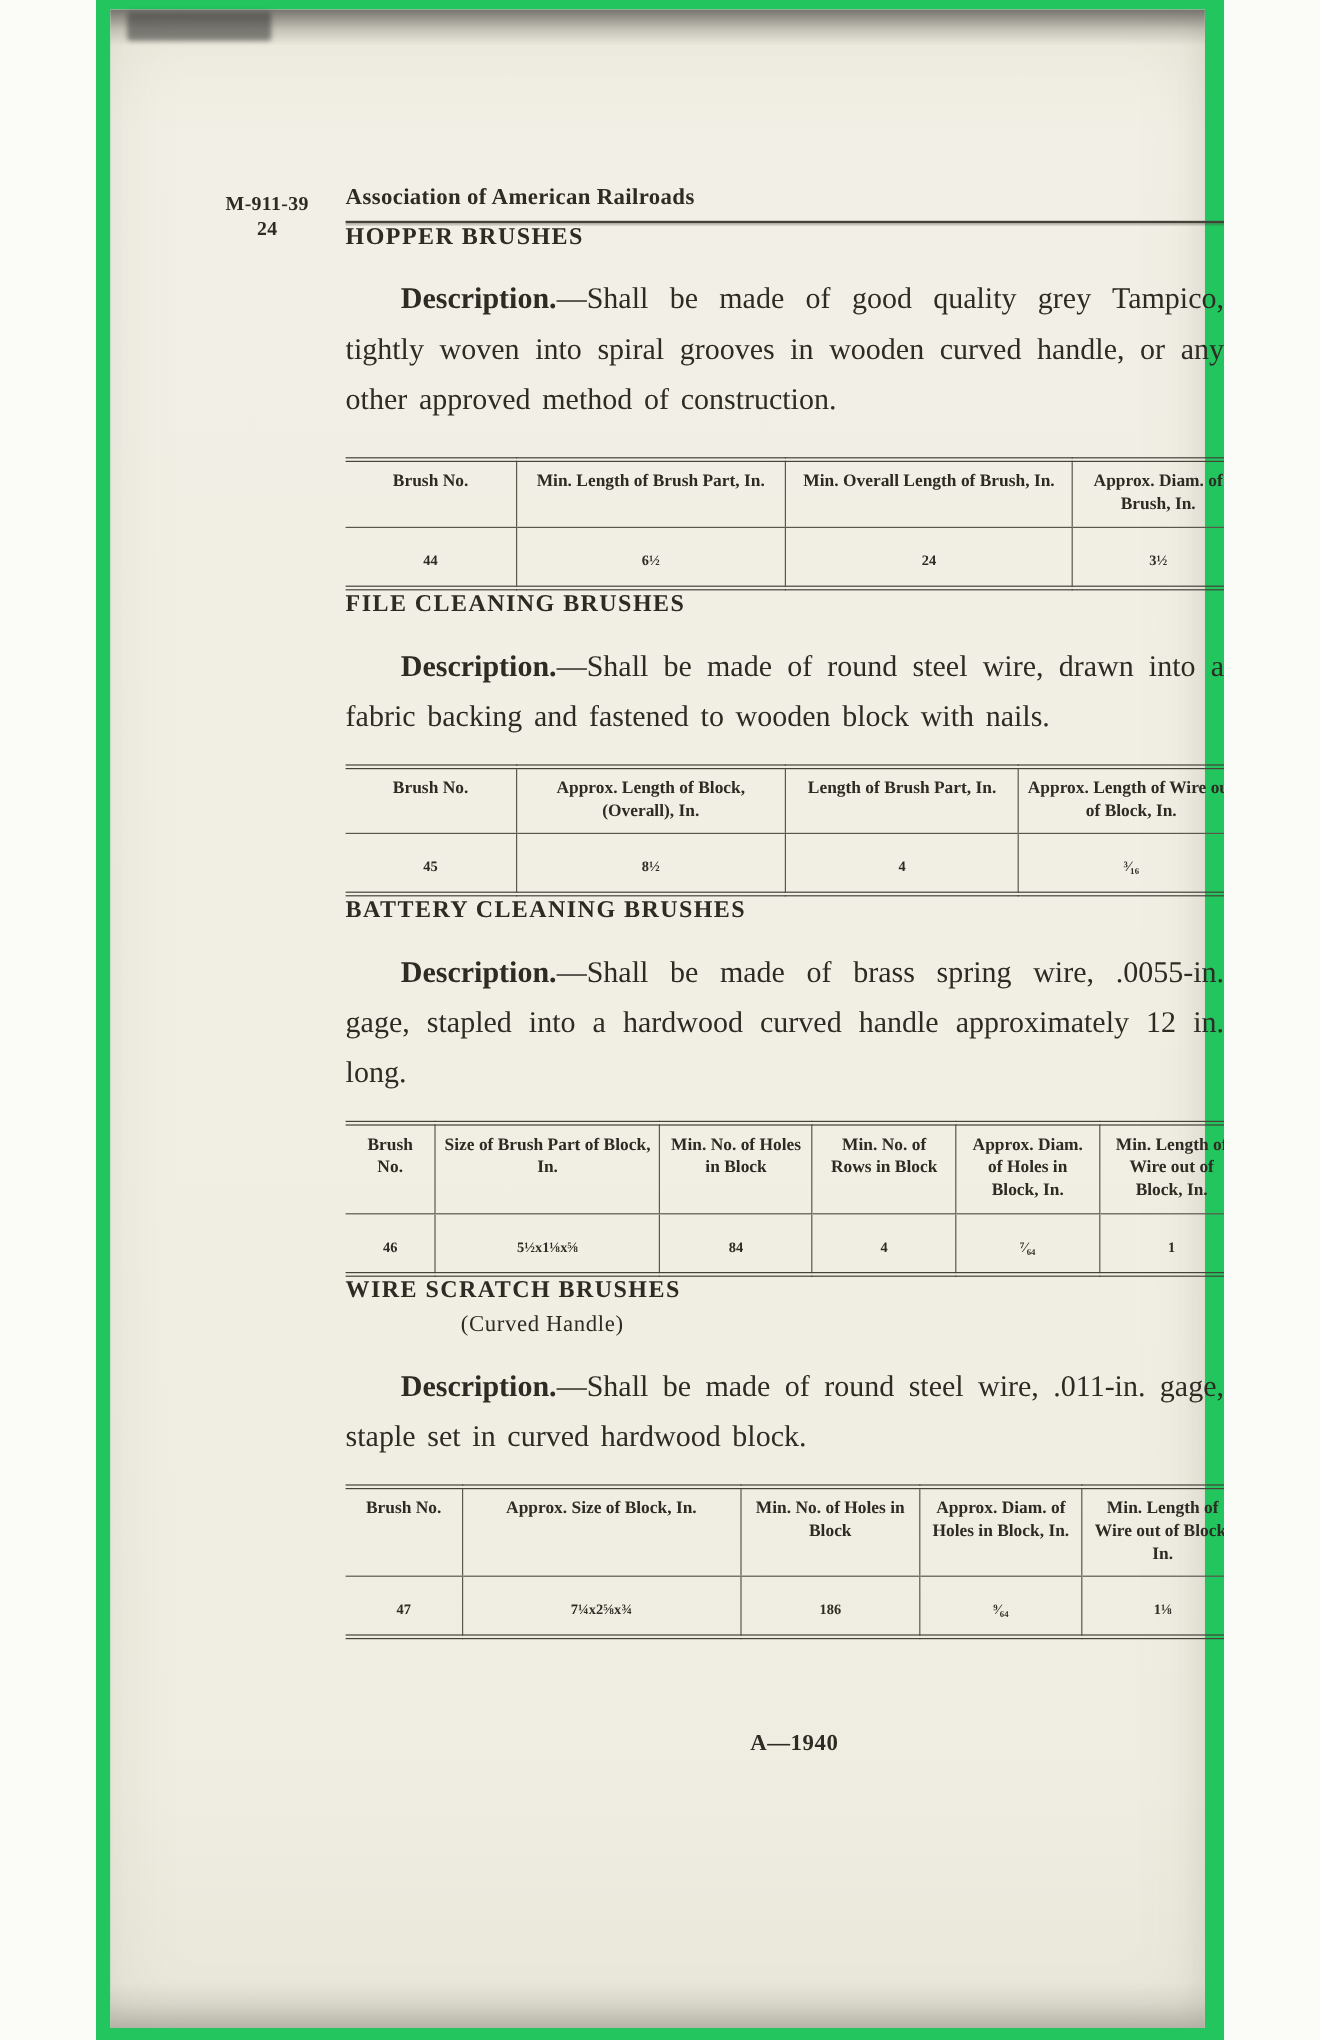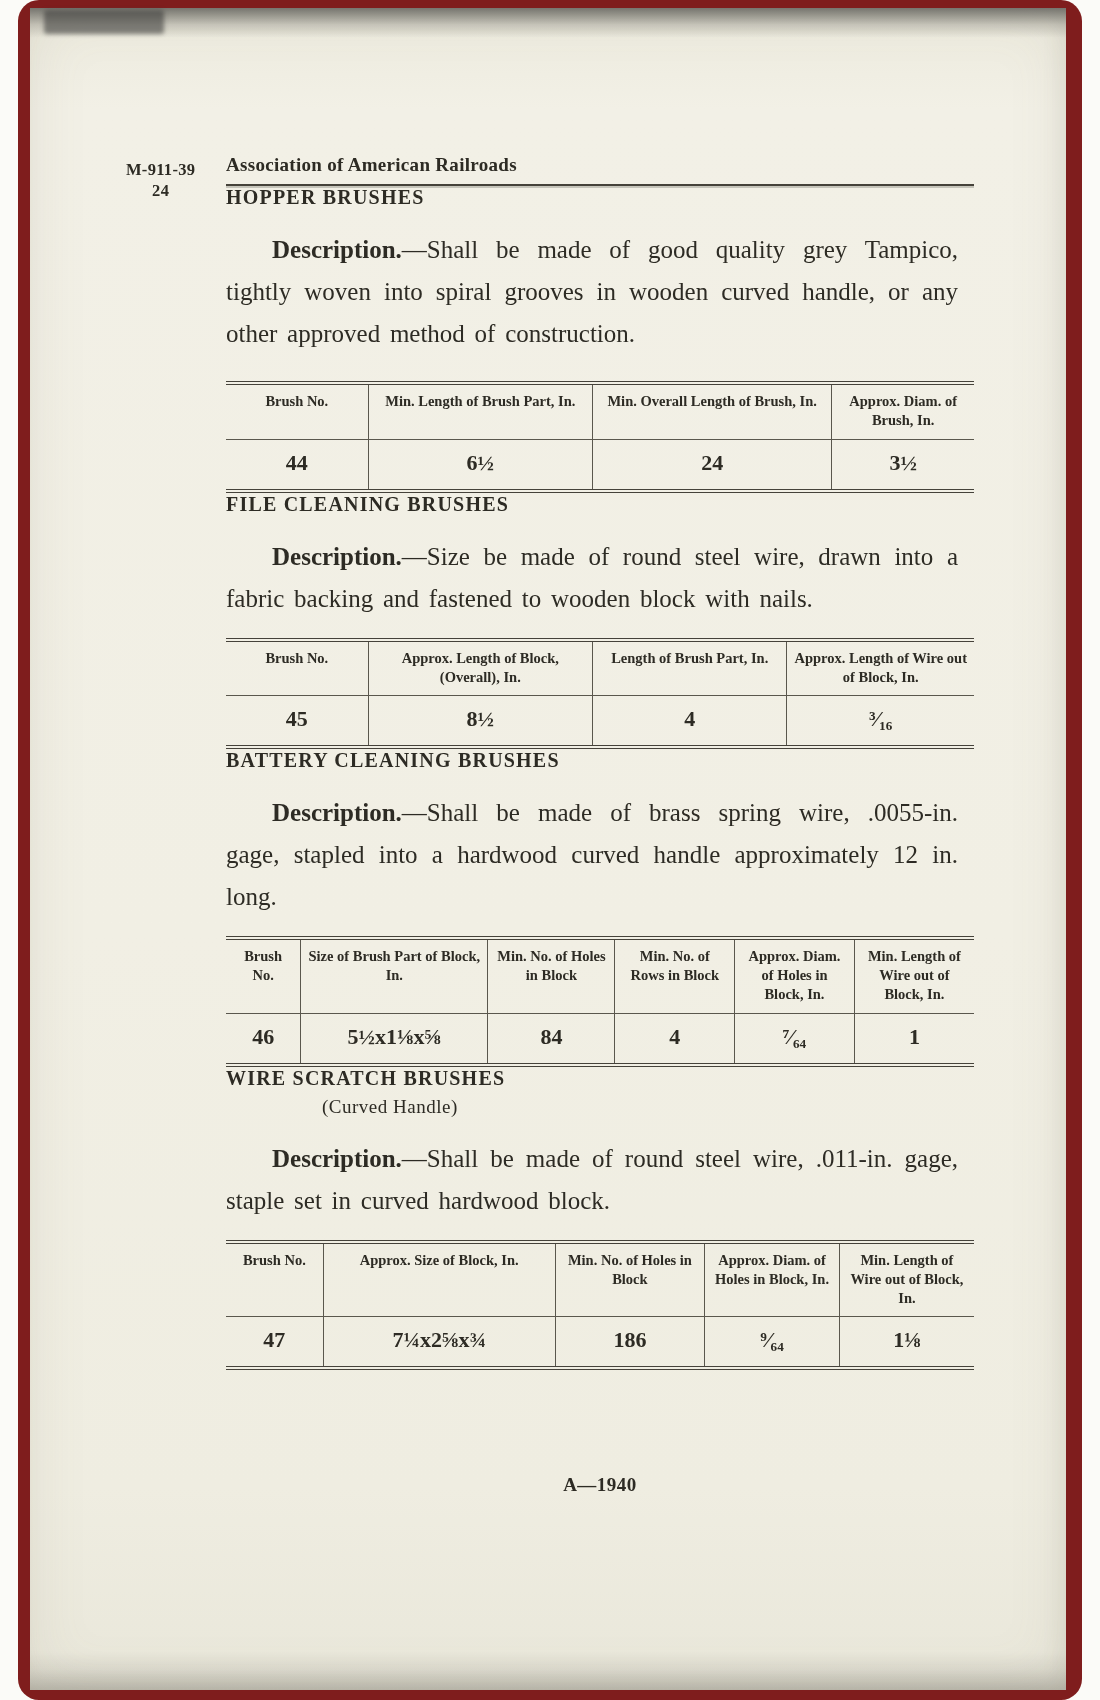--- a/index.html
+++ b/index.html
@@ -3,26 +3,25 @@
 <meta charset="utf-8">
 <style>
   html, body {
     margin: 0;
     padding: 0;
     background: #fbfbf8;
     font-family: "Liberation Serif", "DejaVu Serif", serif;
   }
   .stage {
     position: relative;
-    width: 1064px;
+    width: 940px;
     height: 1700px;
     margin: 0 auto;
-    background: #7f1d1d;
+    background: #22c55e;
     overflow: hidden;
-    border-radius: 21px;
   }
   
   .page {
     position: absolute;
     left: 12px; top: 8px; right: 16px; bottom: 10px;
     background: #f1efe4;
     background-image: linear-gradient(180deg, #eceadd 0%, #f2f0e6 6%, #f1efe4 55%, #efede1 88%, #e9e7da 100%);
     box-shadow: inset 0 0 60px rgba(120,115,95,0.12), inset -6px 0 18px rgba(120,115,95,0.10);
     color: #2d2b24;
   }
@@ -119,35 +118,35 @@
   .spec-table thead th {
     border-bottom: 1px solid #5a574d;
     font-size: 14.5px;
     font-weight: bold;
     line-height: 1.3;
     text-align: center;
     vertical-align: top;
     padding: 7px 6px 9px;
   }
   .spec-table tbody td {
-    font-size: 22px;
+    font-size: 12px;
     font-weight: bold;
     text-align: center;
     vertical-align: middle;
-    padding: 10px 6px 13px;
+    padding: 20px 6px 13px;
   }
   .tbl-tight { margin-top: 18px; }
 
   
   .c10{width:10%} .c13{width:13%} .c16{width:16%} .c17{width:17%}
   .c18{width:18%} .c19{width:19%} .c20{width:20%} .c25{width:25%}
   .c26{width:26%} .c30{width:30%} .c31{width:31%} .c32{width:32%}
 
   .footer {
-    margin-top: 104px;
+    margin-top: 76px;
     text-align: center;
     font-size: 19px;
     font-weight: bold;
     letter-spacing: 0.5px;
   }
 </style>
 </head>
 <body>
 
 <div class="stage">
@@ -188,21 +187,21 @@
               <td>6½</td>
               <td>24</td>
               <td>3½</td>
             </tr>
           </tbody>
         </table>
       </section>
 
       <section>
         <h2 class="sec-title mt-section">FILE CLEANING BRUSHES</h2>
-        <p class="desc"><span class="bold">Description.</span><span>—Size be made of round steel wire, drawn into a fabric backing and fastened to wooden block with nails.</span></p>
+        <p class="desc"><span class="bold">Description.</span><span>—Shall be made of round steel wire, drawn into a fabric backing and fastened to wooden block with nails.</span></p>
         <table class="spec-table tbl-tight">
           <colgroup>
               <col class="c19">
               <col class="c30">
               <col class="c26">
               <col class="c25">
             </colgroup>
           <thead>
             <tr>
               <th>Brush No.</th>

